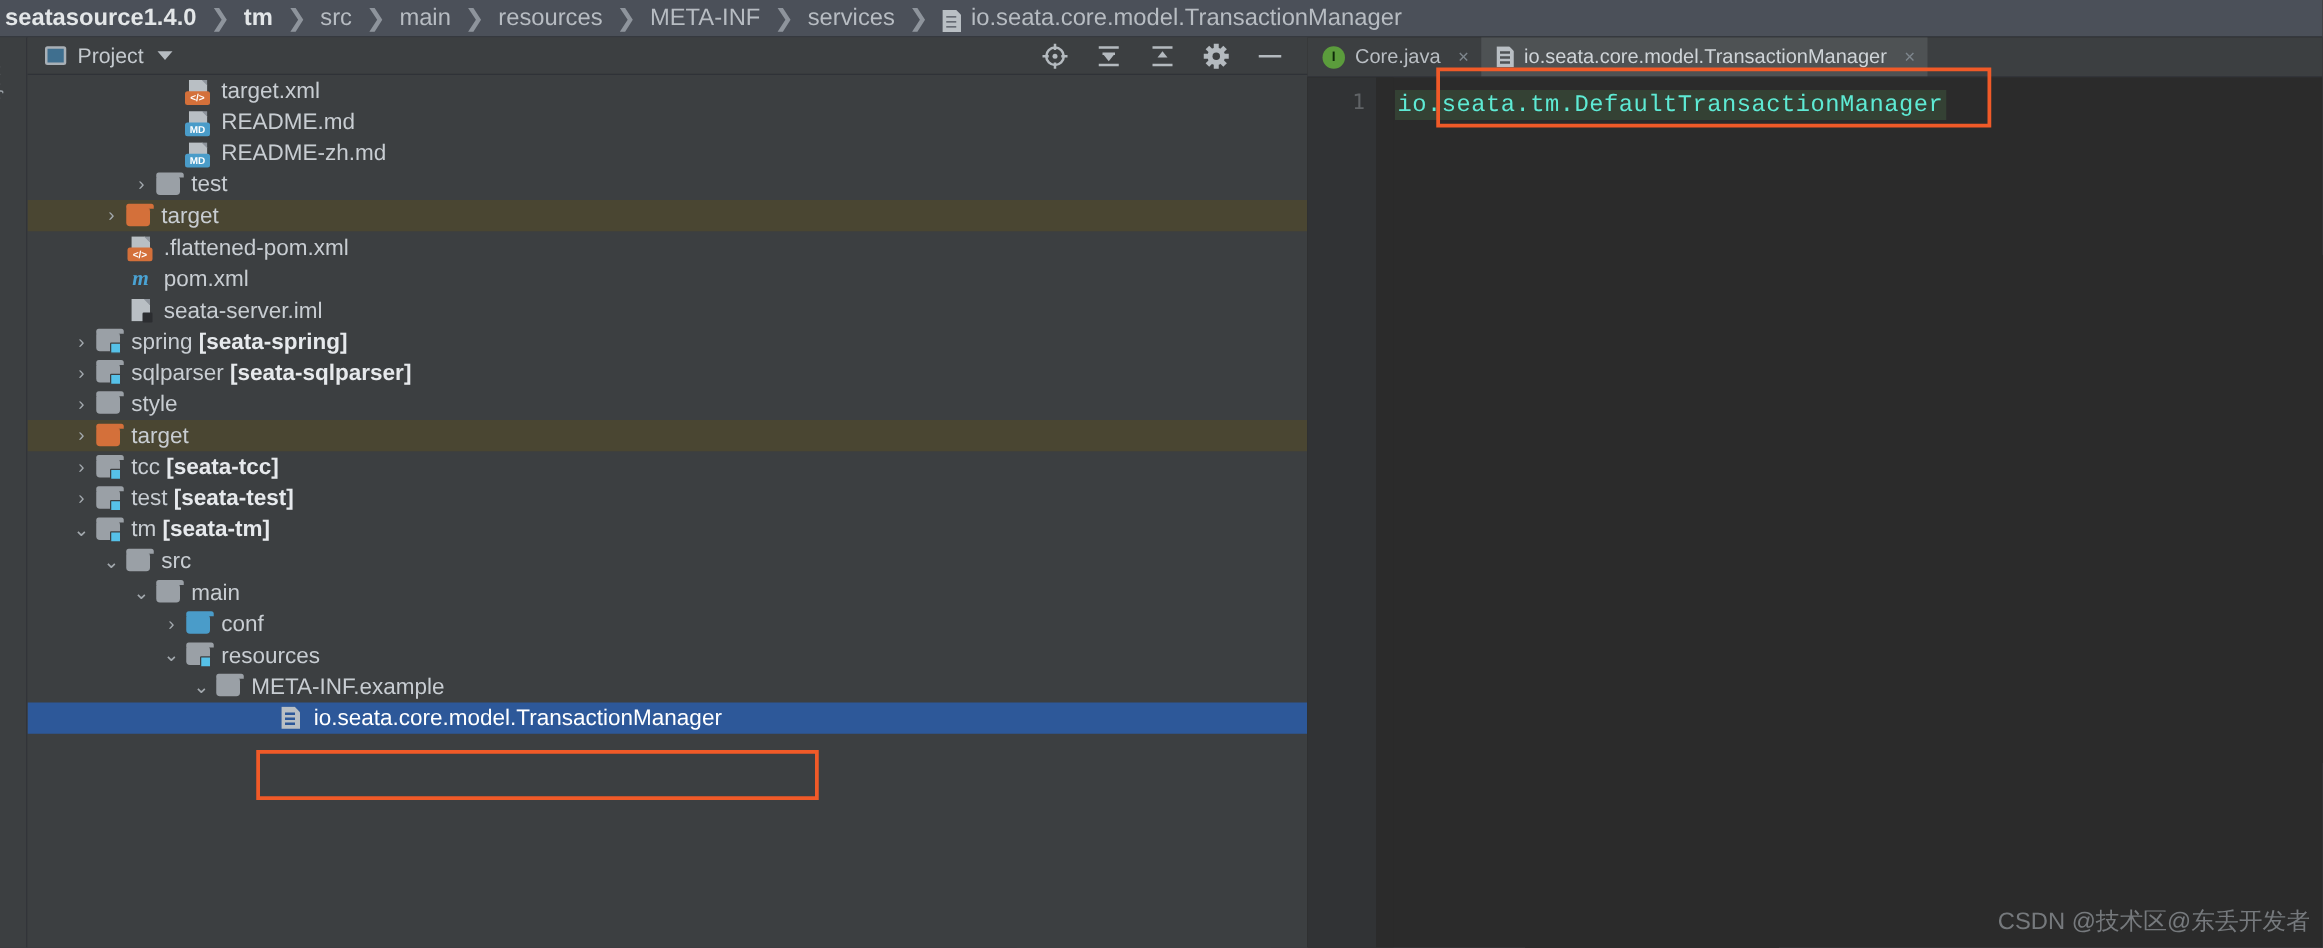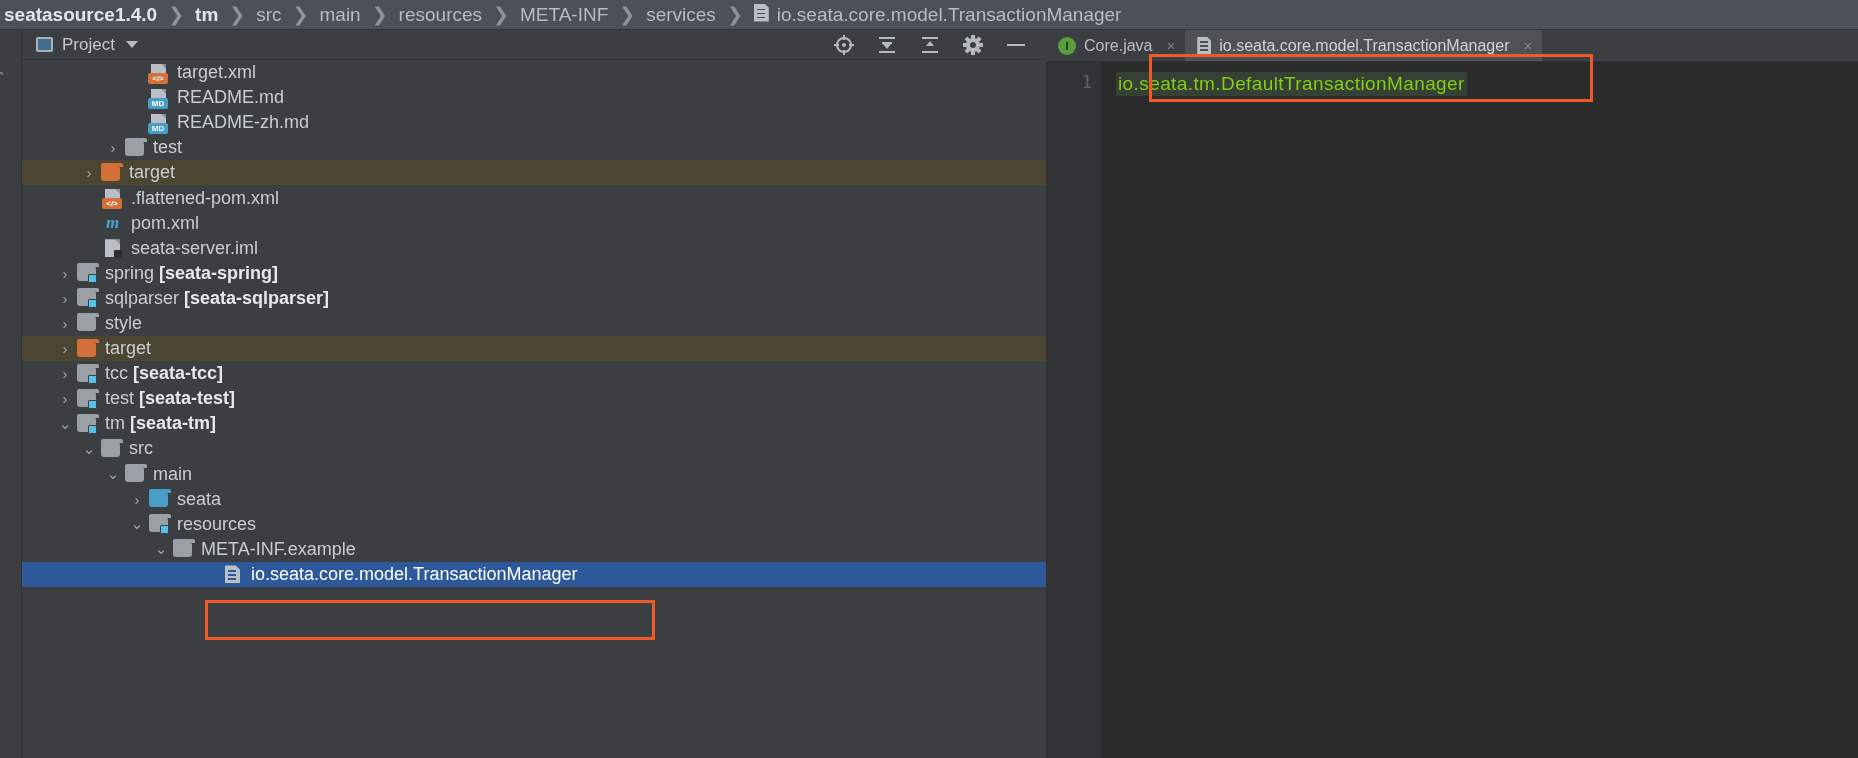--- a/index.html
+++ b/index.html
@@ -20,21 +20,21 @@
   
   .breadcrumb-bar {
     position: absolute; left: 0; top: 0;
     width: 1858px; height: 30px;
     background: #4b5059;
     display: flex; align-items: center;
     padding-left: 2px;
     border-bottom: 1px solid #2f3237;
   }
   .crumb {
-    display: flex; align-items: flex-start;
+    display: flex; align-items: flex-end;
     color: #b7bcc2;
     font-size: 19px;
     white-space: nowrap;
     padding: 0 2px;
   }
   .crumb.bold { color: #e3e6e8; font-weight: bold; }
   .crumb-sep {
     color: #8e949c;
     font-size: 19px;
     padding: 0 9px;
@@ -315,23 +315,23 @@
     width: 55px; height: 100%;
     background: #313335;
   }
   .gutter .lineno {
     position: absolute; right: 9px; top: 10px;
     color: #606366; font-size: 17px;
     font-family: "DejaVu Sans Mono", monospace;
   }
   .code-line {
     position: absolute; left: 70px; top: 10px;
-    font-family: Liberation Sans, sans-serif;
+    font-family: Liberation Mono, monospace;
     font-size: 19px;
-    color: #84cc16;
+    color: #5eead4;
     letter-spacing: 0.4px;
     background: #344134;
     padding: 1px 2px;
   }
   .fold-strip {
     position: absolute; left: 55px; top: 0;
     width: 14px; height: 100%;
     background: #2b2b2b;
   }
 
@@ -645,21 +645,21 @@
       </div>
 
       <div class="row" style="padding-left:104px">
         <span class="chev">›</span>
         <span class="ico">
           <span class="fold blue">
               <span class="tab"></span>
               <span class="body"></span>
             </span>
         </span>
-        <span class="label">seata</span>
+        <span class="label">conf</span>
       </div>
 
       <div class="row" style="padding-left:104px">
         <span class="chev">⌄</span>
         <span class="ico">
           <span class="fold">
               <span class="tab"></span>
               <span class="body"></span>
               <span class="badge"></span>
             </span>
@@ -718,14 +718,15 @@
         <span class="lineno">1</span>
       </div>
       <div class="fold-strip"></div>
       <div class="code-line">io.seata.tm.DefaultTransactionManager</div>
     </div>
   </div>
 
   <div class="annot" style="left:1149px; top:54px; width:444px; height:48px;"></div>
   <div class="annot" style="left:205px; top:600px; width:450px; height:40px;"></div>
 
+  <div class="watermark">CSDN @技术区@东丢开发者</div>
 
 </div>
 
 </body></html>

